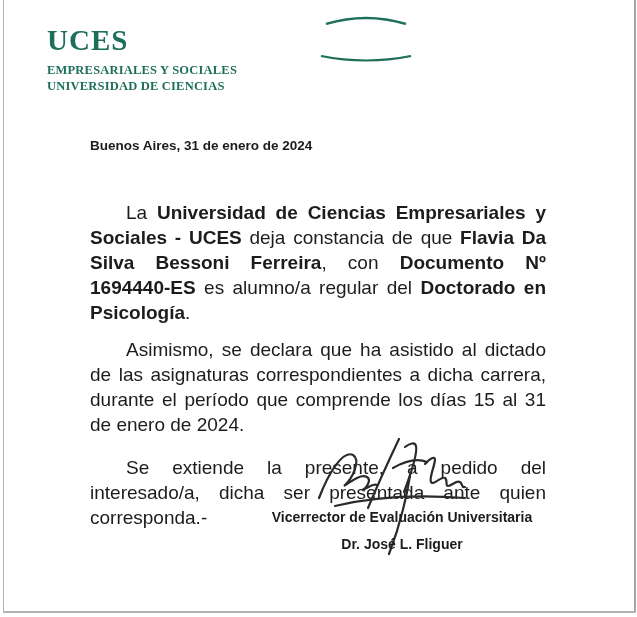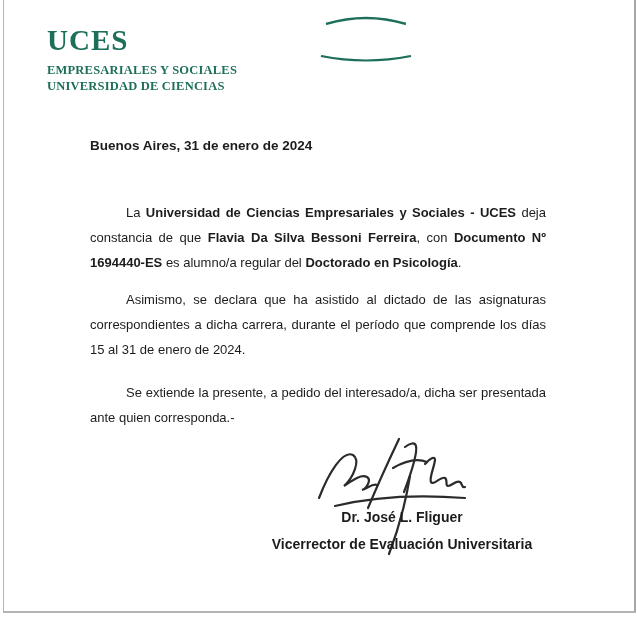--- a/index.html
+++ b/index.html
@@ -19,21 +19,21 @@
   .logo-acronym{font-family:"Liberation Serif",serif;font-weight:700;font-size:29px;line-height:30px;letter-spacing:1px;}
   .logo-line{font-family:"Liberation Serif",serif;font-weight:700;font-size:12.5px;line-height:14px;letter-spacing:0.2px;}
   .logo-line.first{margin-top:2px;}
 
   
   .date-line{position:absolute;top:133px;left:90px;right:91px;
     font-weight:700;font-size:13.5px;line-height:25px;}
 
   
   .body-text{position:absolute;top:200px;left:90px;right:91px;
-    font-size:13px;line-height:25px;text-align:justify;}
+    font-size:19px;line-height:25px;text-align:justify;}
   .body-text p{margin:0 0 12px 0;text-indent:36px;}
   .body-text p.para-2{margin-bottom:18px;}
   .body-text b{font-weight:700;}
 
   
   .sig-svg{position:absolute;left:313px;top:434px;pointer-events:none;}
   .sig-svg path{fill:none;stroke:var(--ink);stroke-width:2.2;stroke-linecap:round;}
   .sig-block{position:absolute;left:250px;top:504px;width:304px;text-align:center;
     font-weight:700;font-size:14px;line-height:27px;}
 </style>
@@ -70,17 +70,17 @@
     <path d="M6,64 C16,38 30,16 40,21 C48,26 40,44 31,52 C40,46 48,40 54,43 C59,46 53,55 49,56 C55,54 60,49 64,51"></path>
     <path d="M55,74 C65,50 76,26 86,5"></path>
     <path d="M92,13 C97,9 102,8 103,12 C105,20 97,42 91,58"></path>
     <path d="M80,34 C94,26 104,24 114,28"></path>
     <path d="M112,30 C117,24 122,22 122,26 C121,34 116,44 118,48 C120,52 128,42 132,44 C135,46 132,52 135,52 C139,52 143,46 147,48 C150,50 148,54 152,53"></path>
     <path d="M22,72 C55,64 100,60 152,64"></path>
     <path d="M97,42 C93,66 86,94 76,120"></path>
   </svg>
 
   <div class="sig-block">
+    <div>Vicerrector de Evaluación Universitaria</div>
     <div>Dr. José L. Fliguer</div>
-    <div>Vicerrector de Evaluación Universitaria</div>
   </div>
 
 </div>
 
 </body></html>

